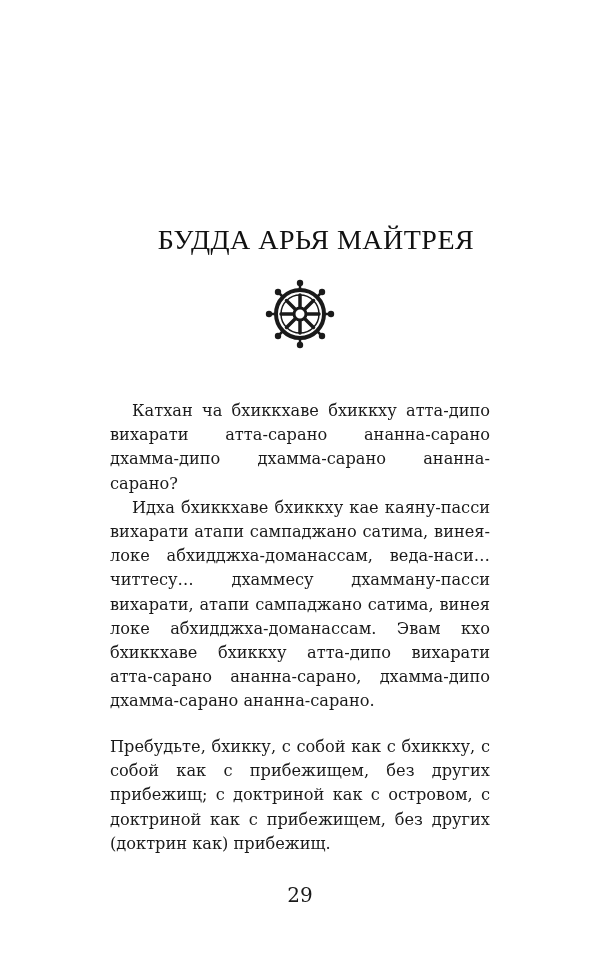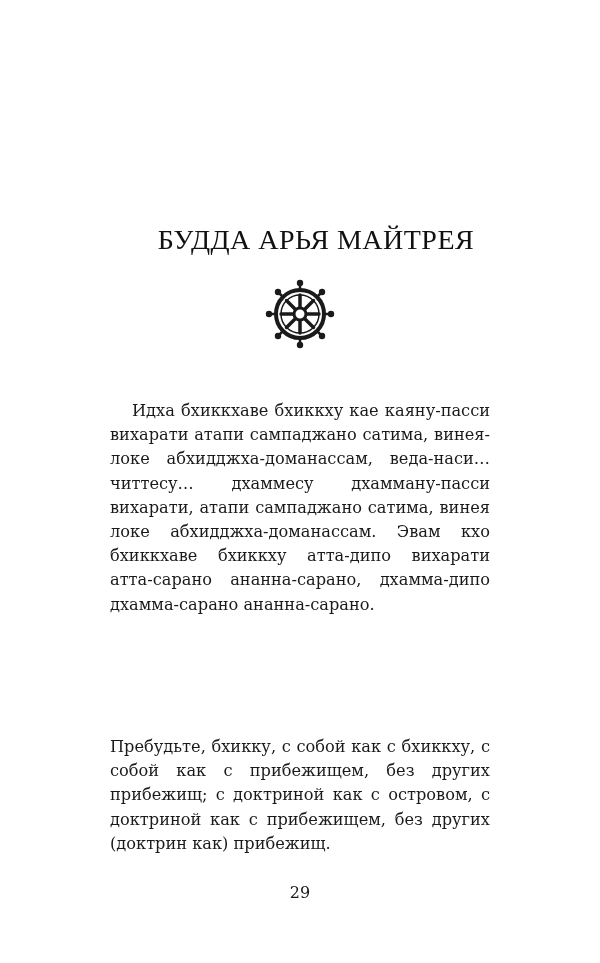--- a/index.html
+++ b/index.html
@@ -56,21 +56,21 @@
     }
     .translation-block {
       top: 735px;
     }
     .page-number {
       position: absolute;
       top: 883px;
       left: 0;
       width: 600px;
       text-align: center;
-      font-size: 16px;
+      font-size: 20px;
       color: #1a1a1a;
     }
   </style>
 </head>
 <body>
 
 <h1 class="page-title">БУДДА АРЬЯ МАЙТРЕЯ</h1>
 
 <svg class="ornament" viewBox="0 0 72 72" xmlns="http://www.w3.org/2000/svg">
   <g fill="none" stroke="#1a1a1a">
@@ -109,20 +109,21 @@
     <circle cx="5" cy="36" r="3.2"></circle>
     <circle cx="67" cy="36" r="3.2"></circle>
     <circle cx="14" cy="14" r="3.2"></circle>
     <circle cx="58" cy="58" r="3.2"></circle>
     <circle cx="58" cy="14" r="3.2"></circle>
     <circle cx="14" cy="58" r="3.2"></circle>
   </g>
 </svg>
 
 <div class="text-block pali-block">
+  <p class="indent">Катхан ча бхиккхаве бхиккху атта-дипо вихарати атта-сарано ананна-сарано дхамма-дипо дхамма-сарано ананна-сарано?</p>
   <p class="indent">Идха бхиккхаве бхиккху кае каяну-пасси вихарати атапи сампаджано сатима, винея-локе абхидджха-доманассам, веда-наси… читтесу… дхаммесу дхамману-пасси вихарати, атапи сампаджано сатима, винея локе абхидджха-доманассам. Эвам кхо бхиккхаве бхиккху атта-дипо вихарати атта-сарано ананна-сарано, дхамма-дипо дхамма-сарано ананна-сарано.</p>
 </div>
 
 <div class="text-block translation-block">
   <p>Пребудьте, бхикку, с собой как с бхиккху, с собой как с прибежищем, без других прибежищ; с доктриной как с островом, с доктриной как с прибежищем, без других (доктрин как) прибежищ.</p>
 </div>
 
 <div class="page-number">29</div>
 
 </body></html>

